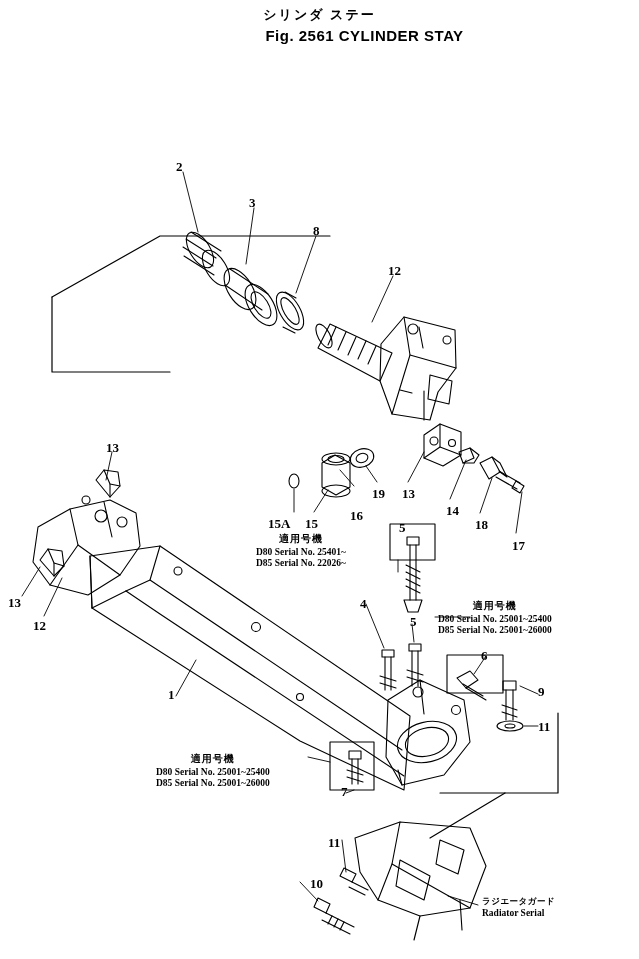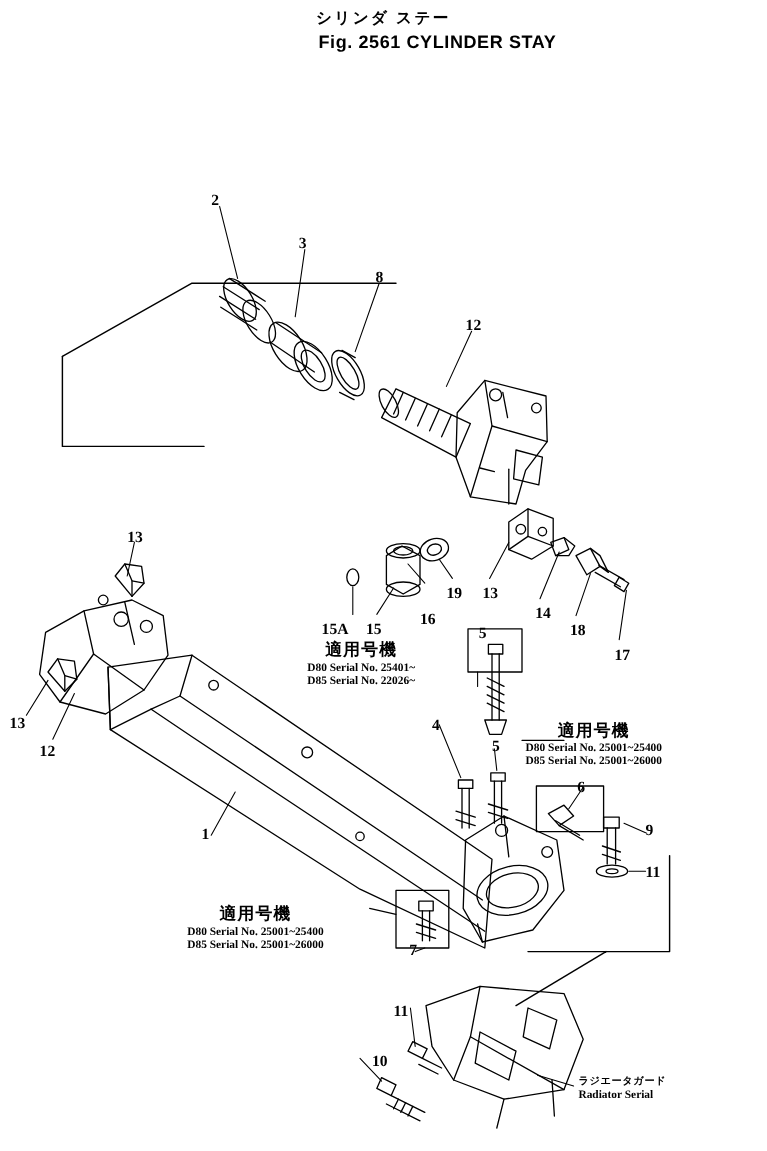--- a/index.html
+++ b/index.html
@@ -60,36 +60,36 @@
     position: absolute;
     font-family: "Liberation Serif", serif;
     font-size: 9.5px;
     font-weight: bold;
     color: #000;
     white-space: nowrap;
     line-height: 1.25;
   }
   .notebox .jp {
     font-family: "Liberation Sans", sans-serif;
-    font-size: 14px;
+    font-size: 10px;
     letter-spacing: 1px;
     display: block;
     text-align: center;
     margin-bottom: 1px;
   }
   .lbl-rg {
     position: absolute;
     font-family: "Liberation Serif", serif;
     font-size: 9.5px;
     font-weight: bold;
     line-height: 1.3;
     white-space: nowrap;
   }
   .lbl-rg .jp {
-    font-family: Liberation Mono, monospace;
+    font-family: Liberation Serif, serif;
     font-size: 8.5px;
     display: block;
     letter-spacing: 0.5px;
   }
 </style>
 </head>
 <body>
 
 <div id="sheet">
 

